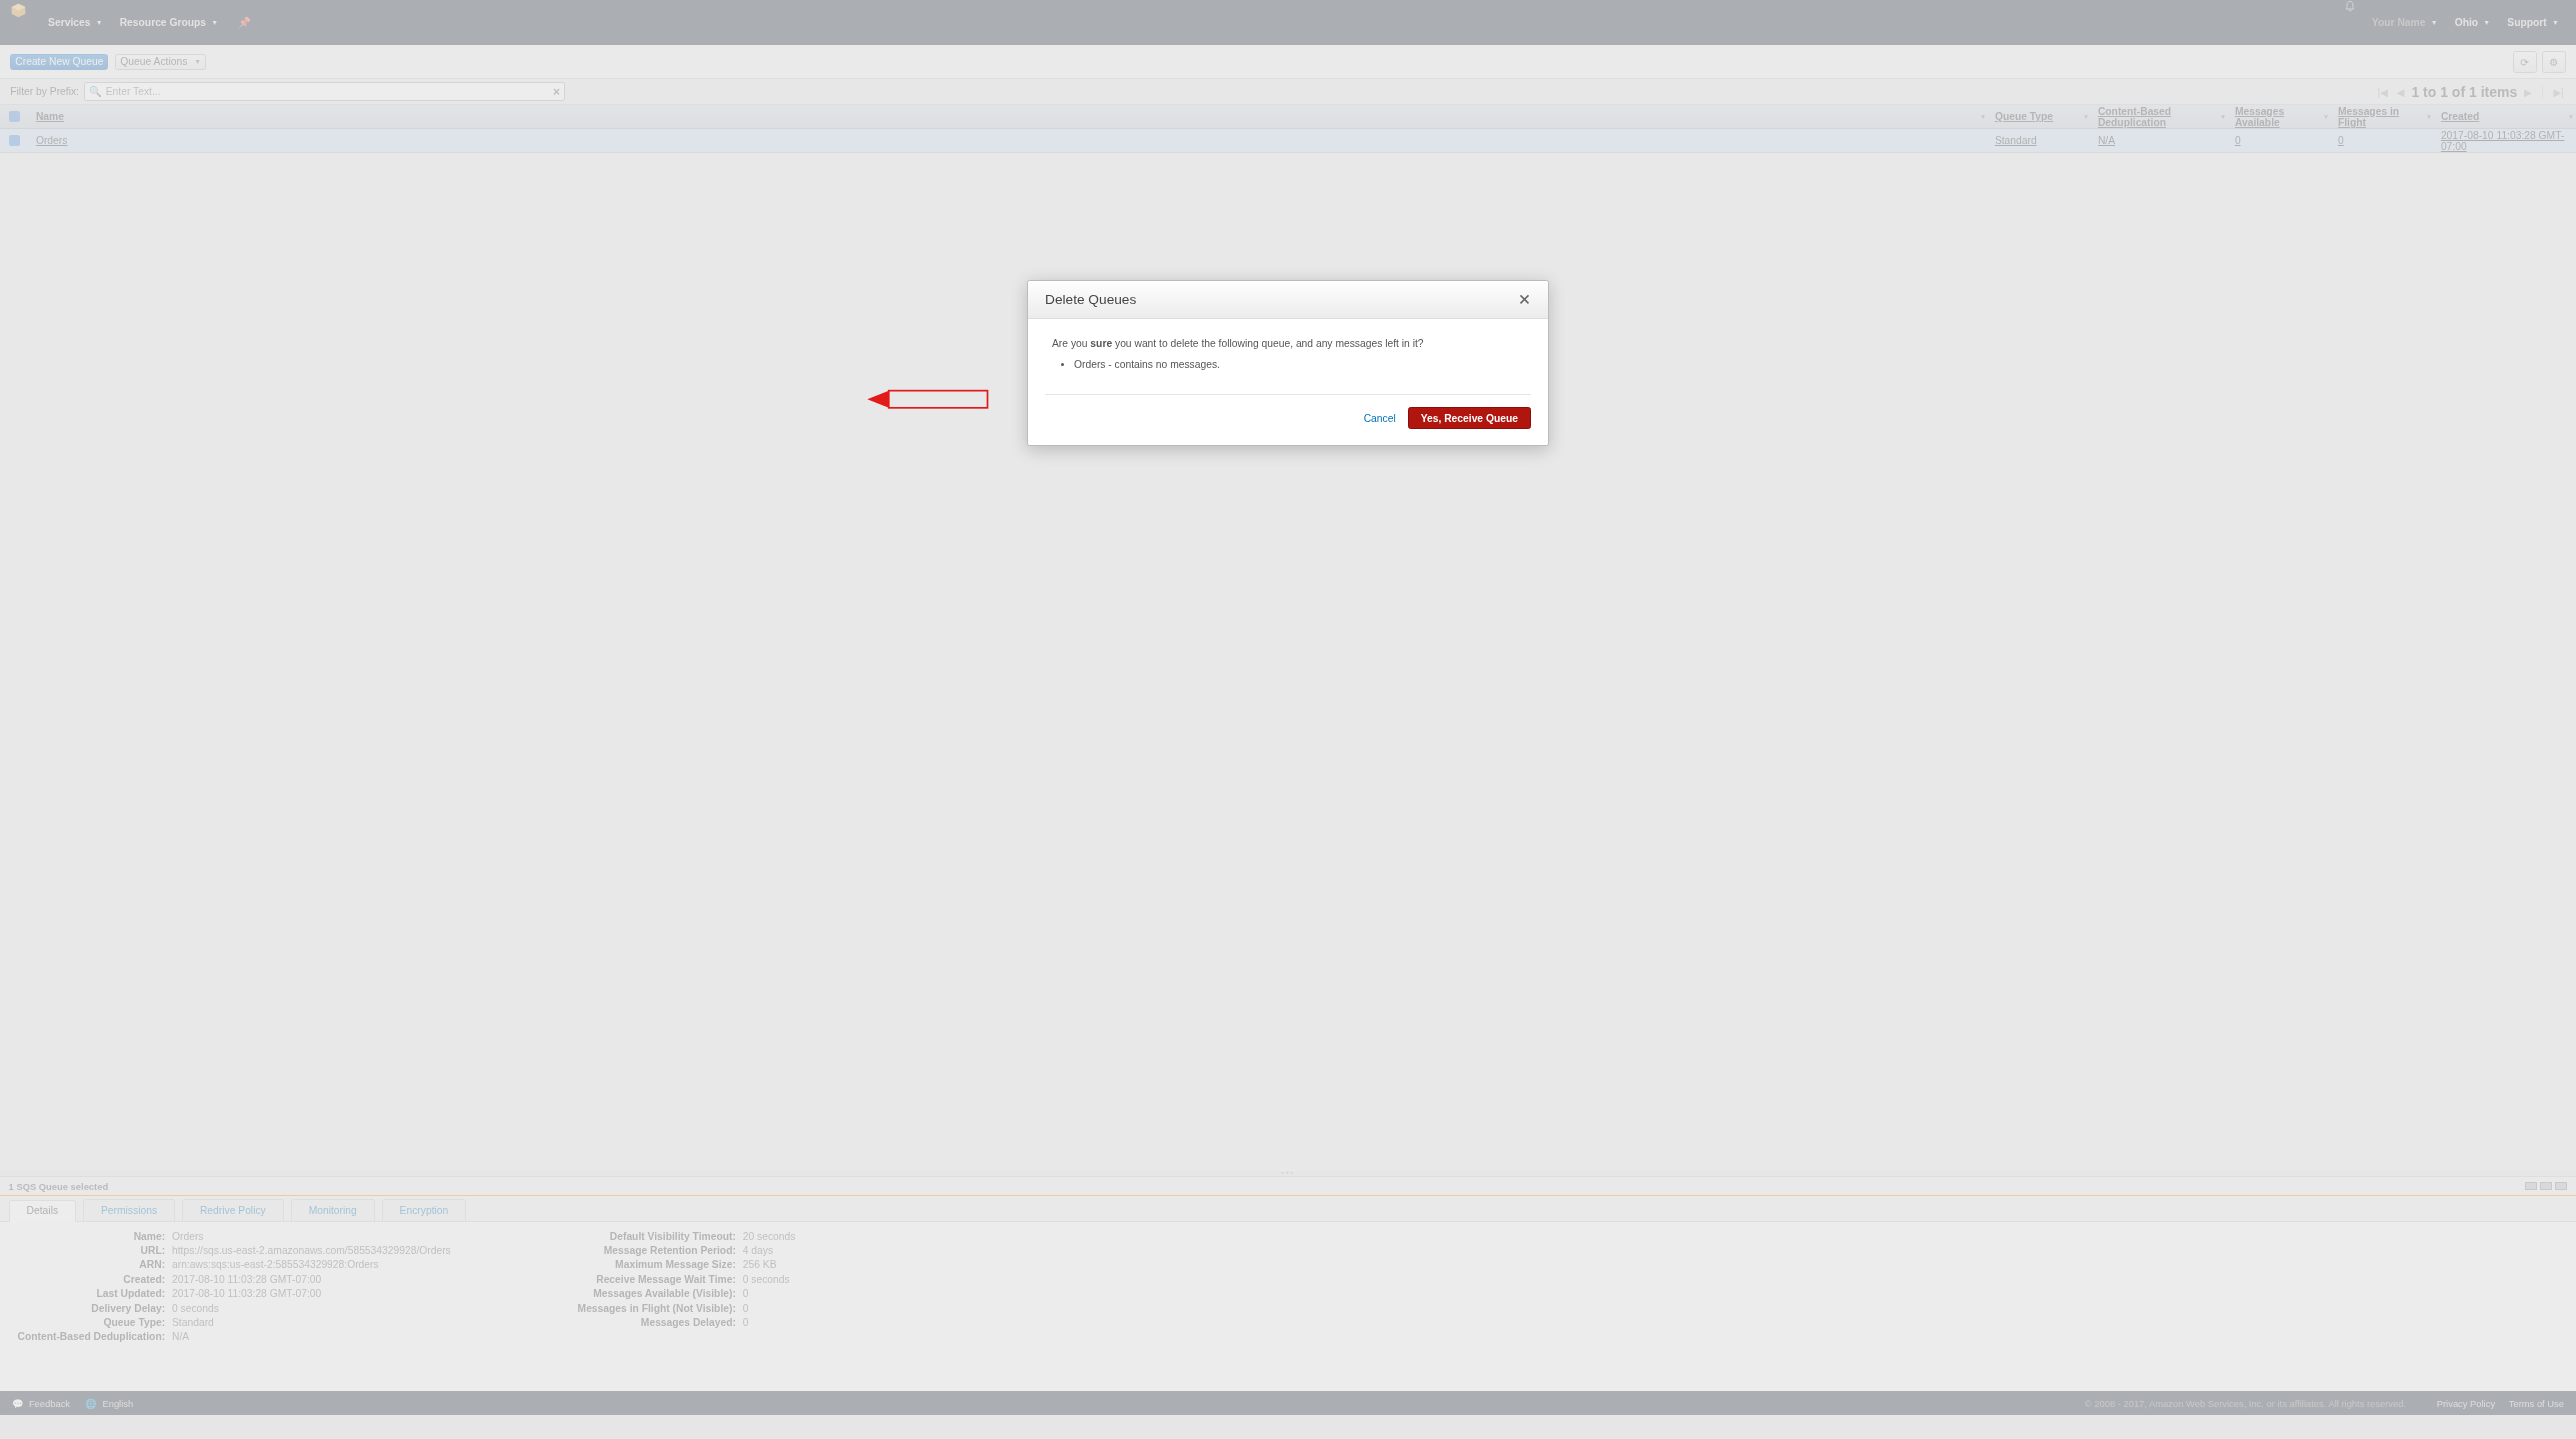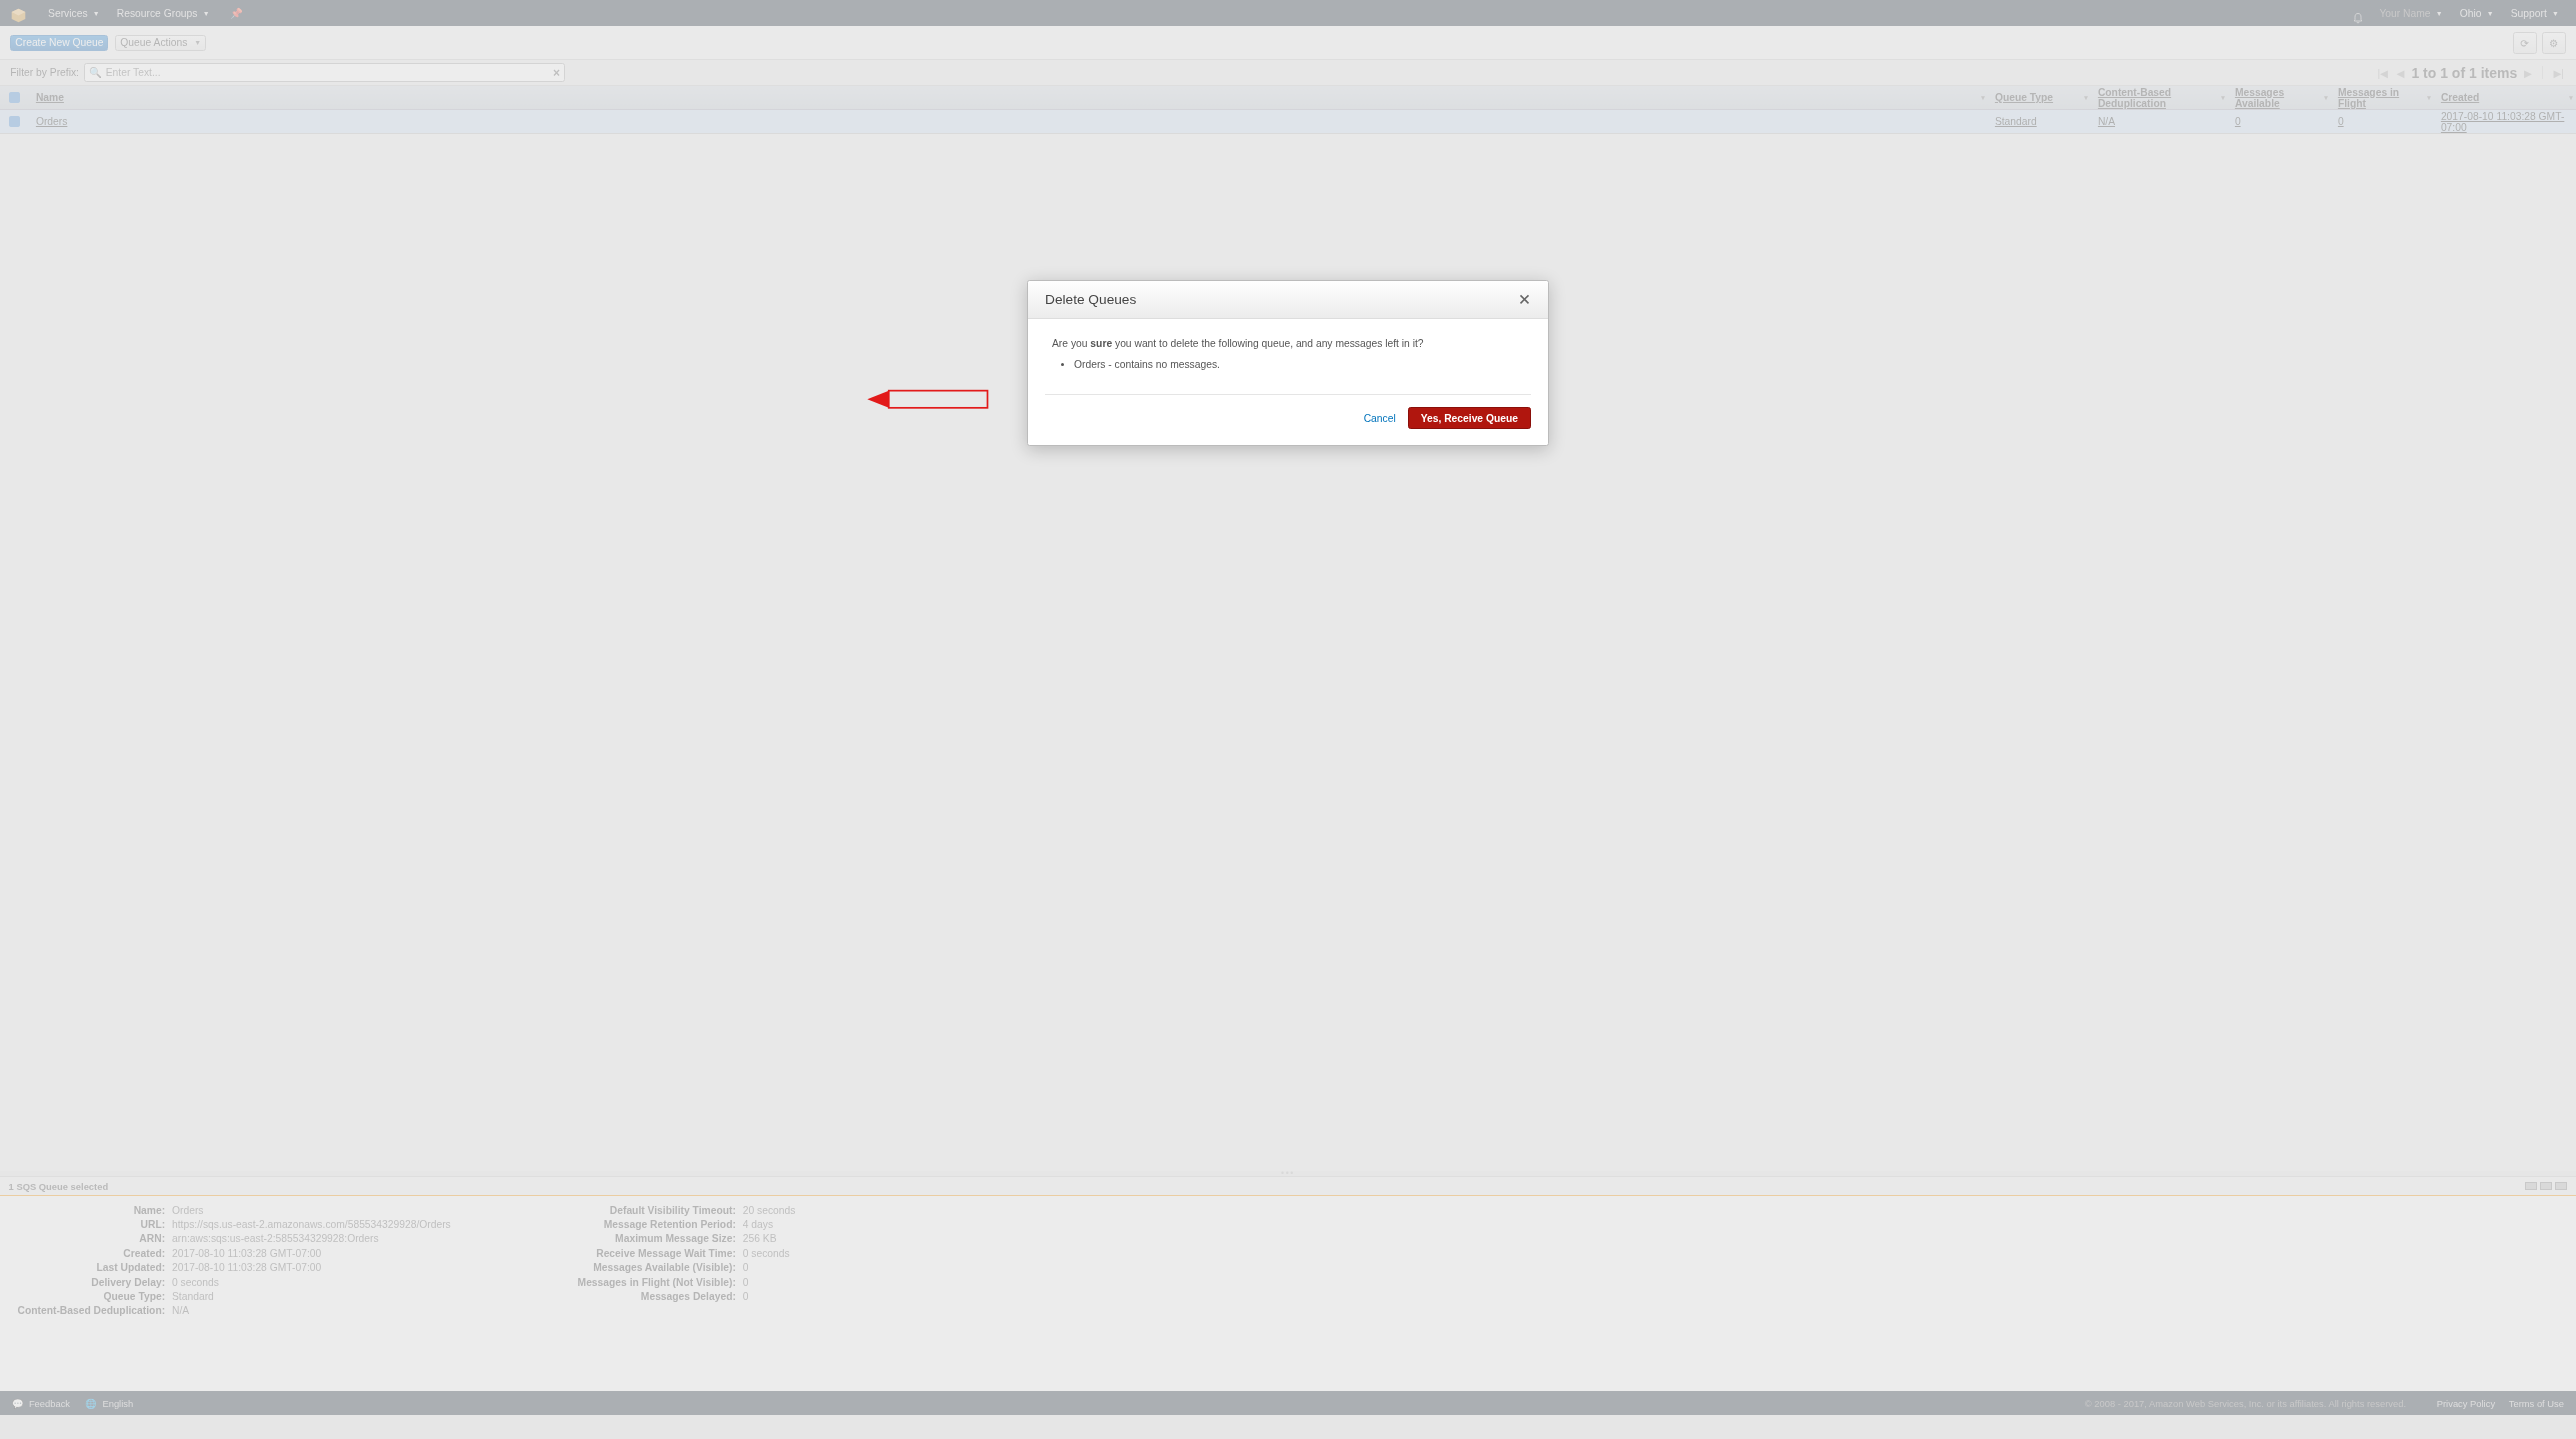--- a/index.html
+++ b/index.html
@@ -1,20 +1,20 @@
 <!DOCTYPE html>
 <html><head>
 <meta charset="utf-8">
 <style>
   * { box-sizing: border-box; margin: 0; padding: 0; }
   html, body { width: 100%; height: 100%; font-family: "Helvetica Neue", Arial, sans-serif; font-size: 10.3px; color: #333; background: #e7e7e7; }
   body { position: relative; overflow: hidden; }
 
   
-  .topnav { height: 26px; background: #232f3e; display: flex; align-items: flex-end; color: #ddd; padding: 0 8.6px; font-size: 10.3px; }
+  .topnav { height: 45px; background: #232f3e; display: flex; align-items: flex-start; color: #ddd; padding: 0 8.6px; font-size: 10.3px; font-weight: bold; }
   .topnav .logo { width: 20.6px; height: 20.6px; margin-right: 10.3px; display:flex; align-items:center; justify-content:center; }
   .topnav .nav-item { display:flex; align-items:center; padding: 0 8.6px; height:100%; cursor:pointer; }
   .topnav .caret { margin-left:5.2px; font-size:6.9px; }
   .topnav .spacer { flex:1; }
   .topnav .pin { margin-left: 3.4px; color:#bbb; }
   .topnav .bell { margin:0 6.9px; color:#bbb; }
   .topnav .dim { color:#888; }
 
   
   .toolbar { height: 34px; display:flex; align-items:center; padding: 0 10.3px; background:#f5f5f5; border-bottom:0.9px solid #ccc; }
@@ -228,20 +228,37 @@
 
   <div class="details">
     <div class="selhdr">
       <span>1 SQS Queue selected</span>
       <div class="layoutbtns">
         <div class="lb"></div>
         <div class="lb"></div>
         <div class="lb"></div>
       </div>
     </div>
+    <div class="tabs">
+      <div class="tab active">
+          <span>Details</span>
+        </div>
+      <div class="tab">
+          <span>Permissions</span>
+        </div>
+      <div class="tab">
+          <span>Redrive Policy</span>
+        </div>
+      <div class="tab">
+          <span>Monitoring</span>
+        </div>
+      <div class="tab">
+          <span>Encryption</span>
+        </div>
+    </div>
     <div class="detbody">
       <div class="kvcol">
         <div class="kv">
             <div class="k">Name:</div>
             <div class="v">Orders</div>
           </div>
         <div class="kv">
             <div class="k">URL:</div>
             <div class="v">https://sqs.us-east-2.amazonaws.com/585534329928/Orders</div>
           </div>

